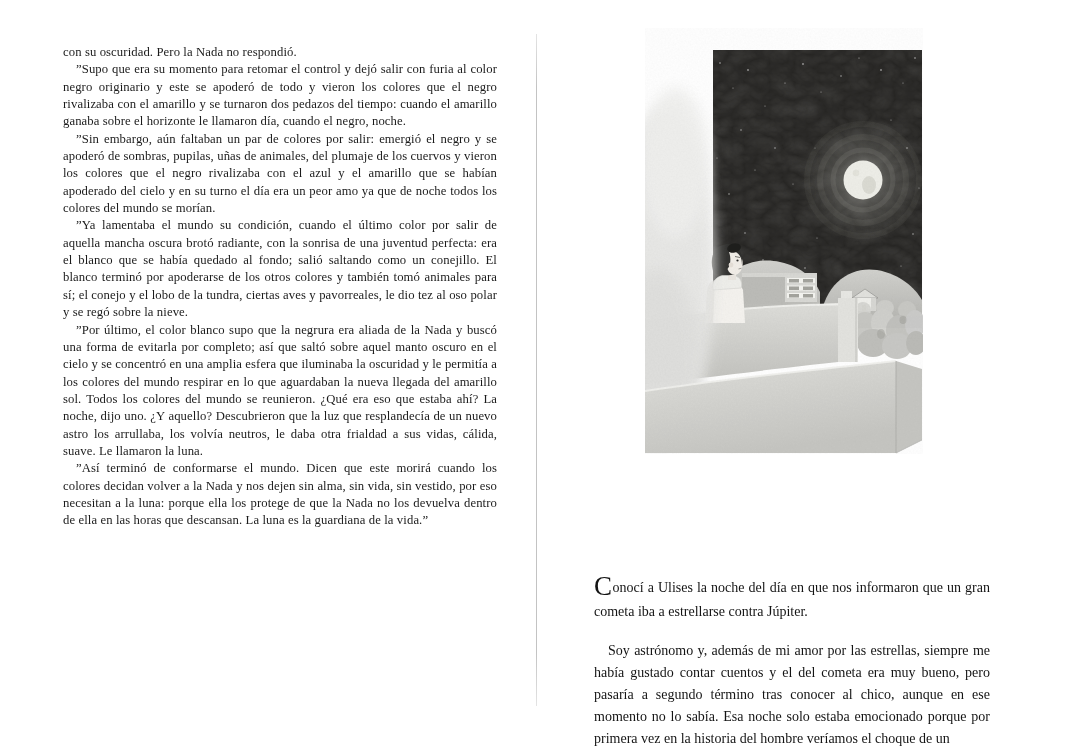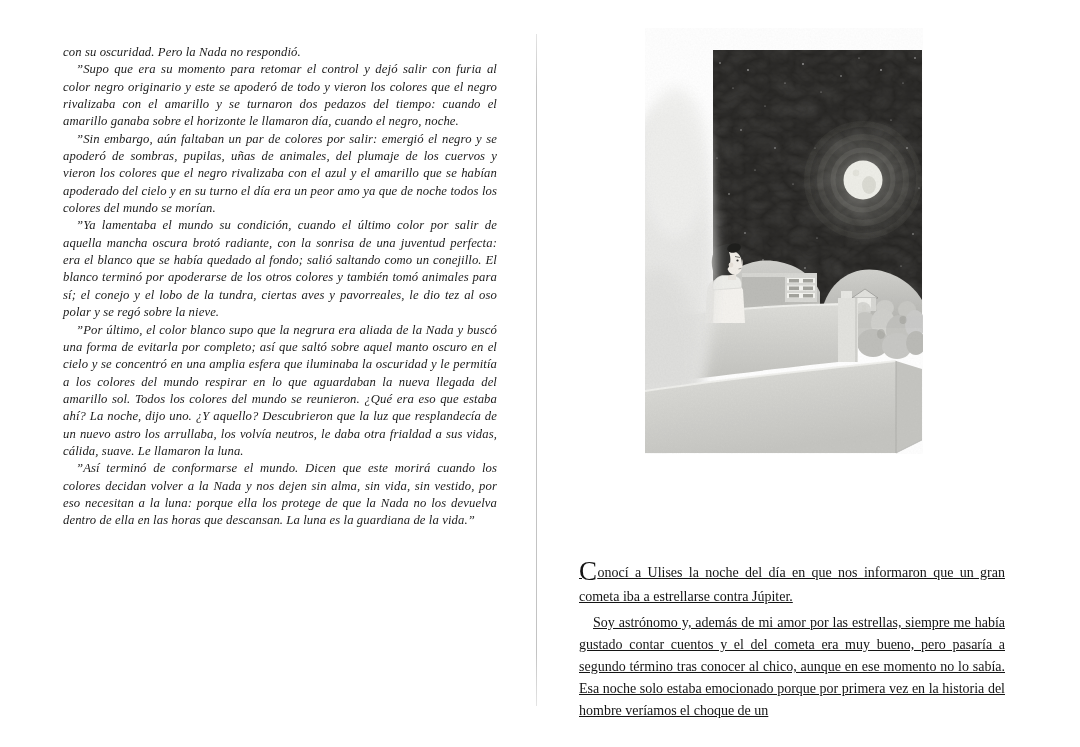--- a/index.html
+++ b/index.html
@@ -6,29 +6,29 @@
   body{width:1080px;height:747px;position:relative;overflow:hidden;
        font-family:"Liberation Serif","DejaVu Serif",serif;}
   .spread{position:absolute;inset:0;background:#ffffff;}
 
   
   .spine{position:absolute;left:536px;top:34px;width:1px;height:672px;
          background:linear-gradient(#e4e4e4,#c3c3c3 8%,#c3c3c3 92%,#e4e4e4);}
 
   
   .left-text{position:absolute;left:63px;top:44px;width:434px;
-    font-style:italic;font-size:12.7px;line-height:17.35px;color:#1b1b1b;
+    font-size:12.7px;line-height:17.35px;color:#1b1b1b;
     text-align:justify;letter-spacing:.1px;}
   .left-text p{margin:0;text-indent:13px;}
   .left-text p.first{text-indent:0;}
 
   
   .right-text{position:absolute;left:578px;top:560px;width:428px;
     font-size:14px;line-height:22px;color:#141414;text-align:justify;}
-  .right-text p{margin:1px;text-decoration:underline;}
+  .right-text p{margin:16px;}
   .right-text p.opening{line-height:24px;margin-bottom:3px;}
   .right-text p.body2{text-indent:14px;}
   .dropcap{font-size:27px;line-height:10px;vertical-align:-3px;letter-spacing:.5px;}
 
   .illo{position:absolute;left:645px;top:28px;width:278px;height:426px;}
 </style>
 </head>
 <body>
 
 <div class="spread">

